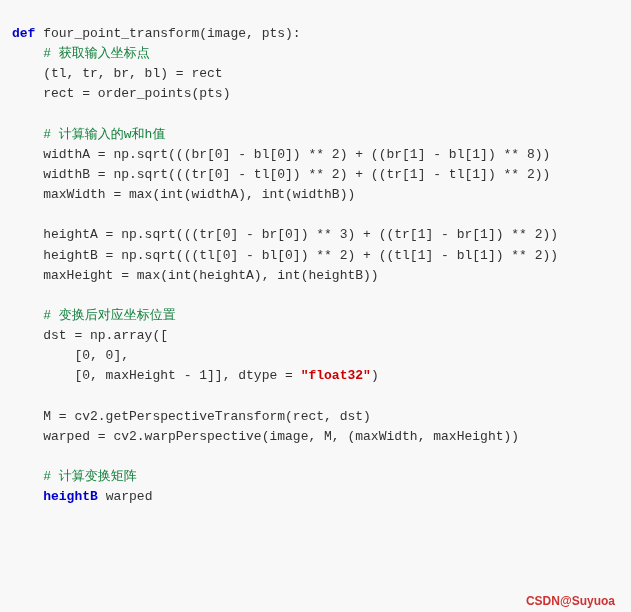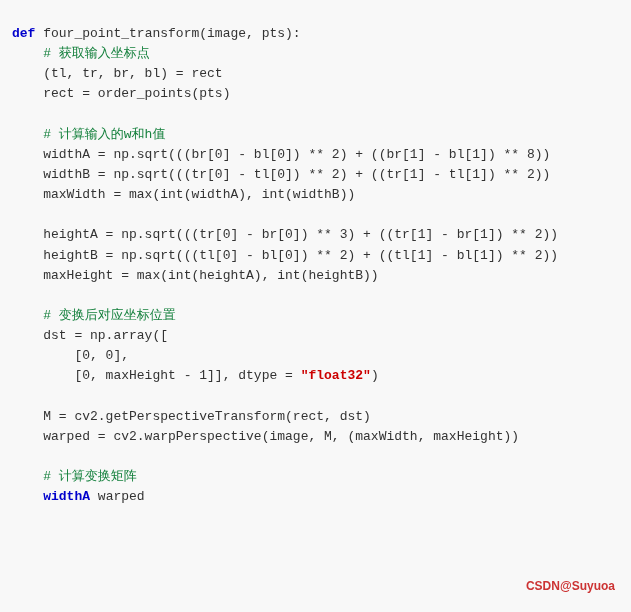--- a/index.html
+++ b/index.html
@@ -33,21 +33,21 @@
       color: #333;
     }
 
     .kw { color: #0000cc; font-weight: bold; }        
     .fn { color: #333; }                               
     .cm { color: #15803d; }                               
     .str { color: #cc0000; font-weight: bold; }
 
     .watermark {
       position: absolute;
-      bottom: 16px;
+      bottom: 1px;
       right: 16px;
       color: #cc3333;
       font-size: 12px;
       font-family: Arial, sans-serif;
       font-weight: bold;
     }
   </style>
 </head>
 <body>
 
@@ -95,16 +95,16 @@
 
 
   <span class="code-line">    M = cv2.getPerspectiveTransform(rect, dst)</span>
 
   <span class="code-line">    warped = cv2.warpPerspective(image, M, (maxWidth, maxHeight))</span>
 
   <span class="code-line">&nbsp;</span>
 
   <span class="code-line">    <span class="cm"># 计算变换矩阵</span></span>
 
-  <span class="code-line">    <span class="kw">widthA</span> warped</span>
+  <span class="code-line">    <span class="kw">heightB</span> warped</span>
 
   <div class="watermark">CSDN@Suyuoa</div>
 </div>
 
 </body></html>

